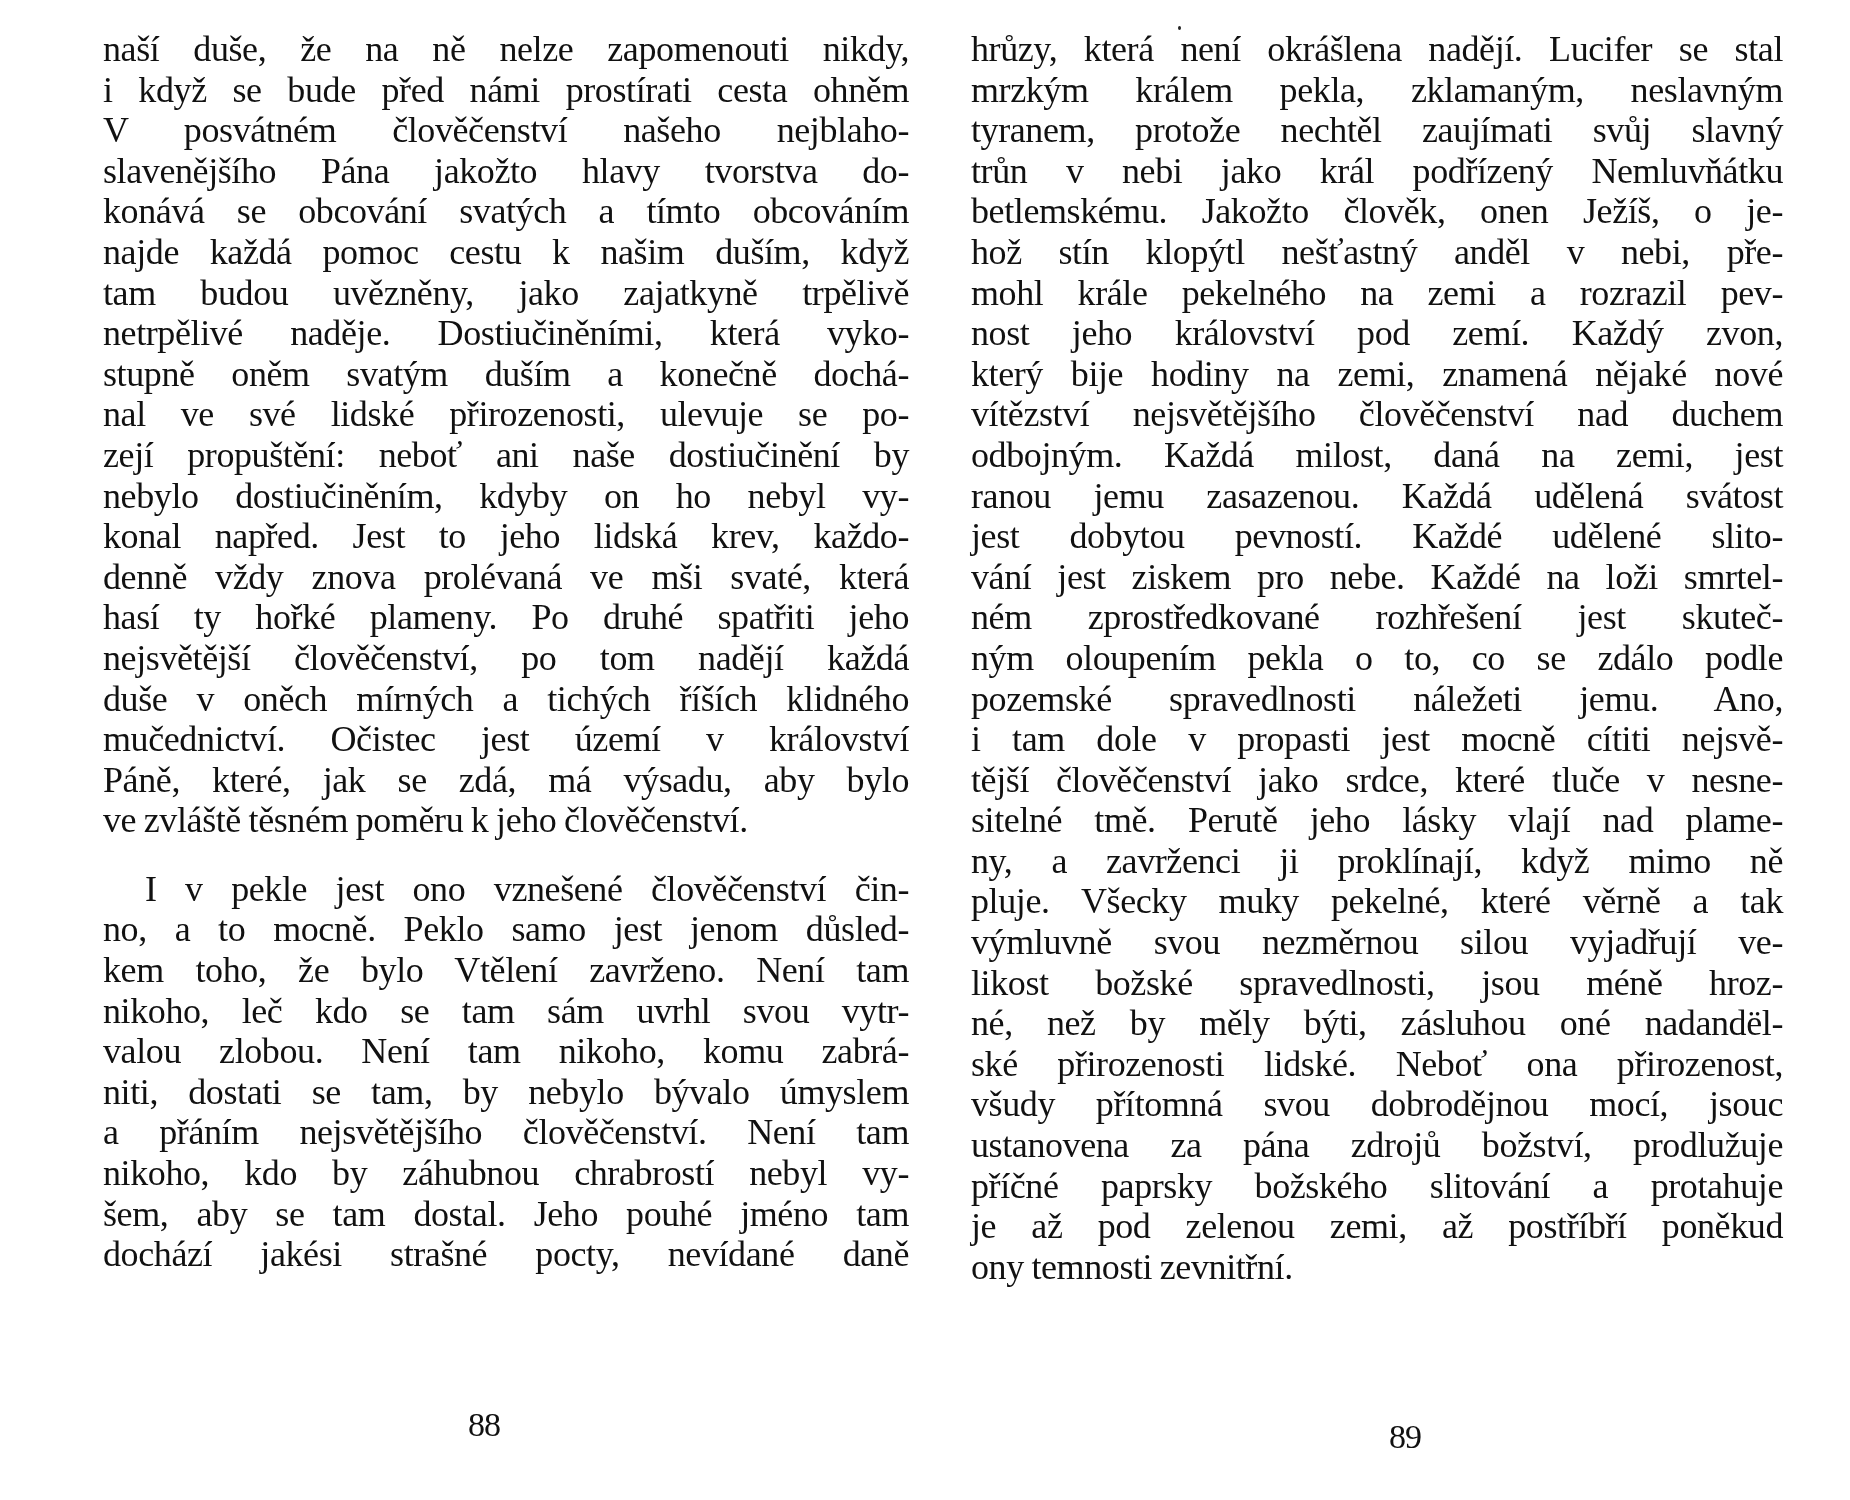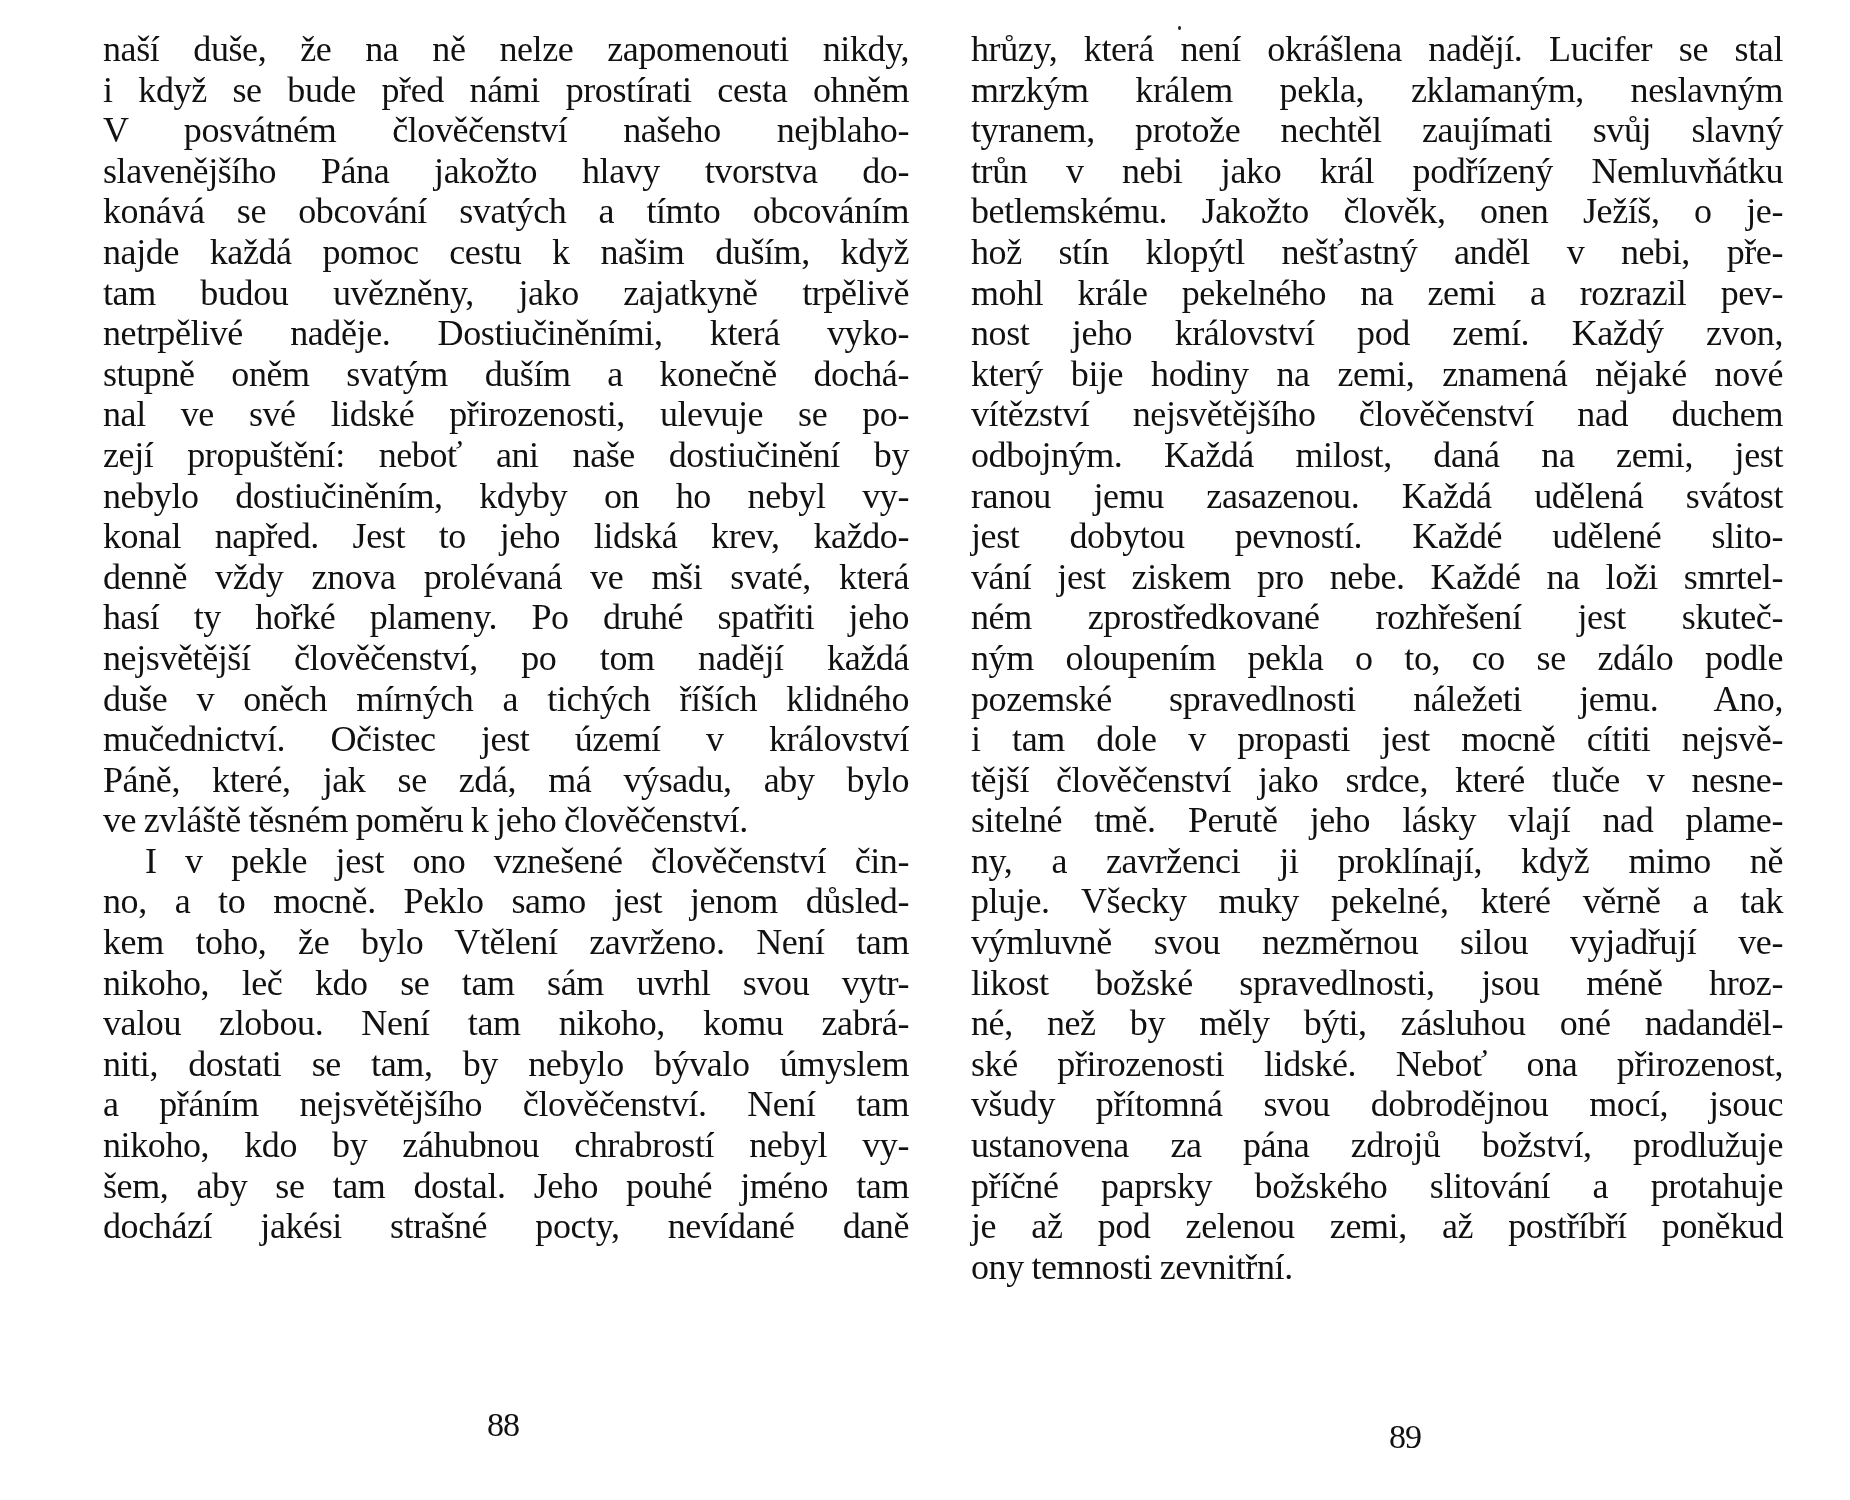--- a/index.html
+++ b/index.html
@@ -42,31 +42,32 @@
       text-align-last: justify;
       height: 40.6px;
       overflow: visible;
       transform-origin: left center;
     }
     .line.last {
       text-align-last: left;
     }
     .line.indent {
       padding-left: 42px;
+      margin-top: 28px;
     }
 
     .page-number {
       position: absolute;
       font-size: 34px;
       line-height: 34px;
       letter-spacing: -1px;
       text-align: center;
       width: 80px;
     }
-    .page-left .page-number { left: 463px; top: 1408px; }
+    .page-left .page-number { left: 444px; top: 1408px; }
     .page-right .page-number { left: 440px; top: 1420px; }
 
     .speck {
       position: absolute;
       width: 3px;
       height: 4px;
       background: #222;
       border-radius: 50%;
       left: 253px;
       top: 26px;

